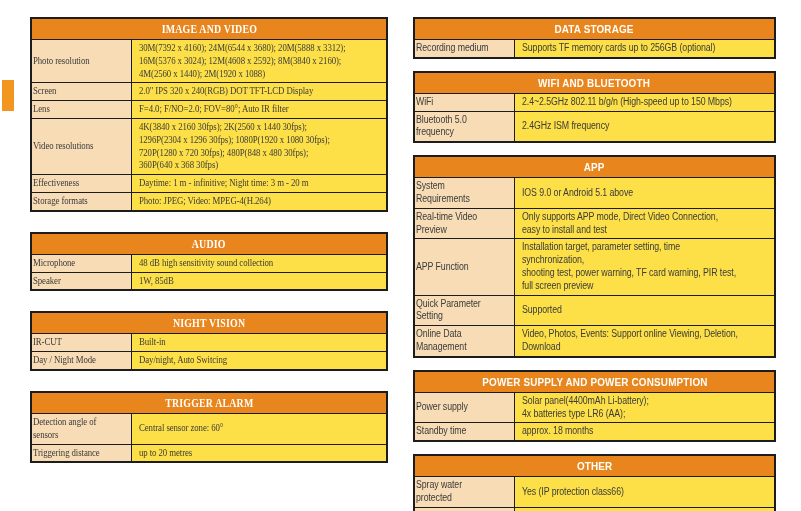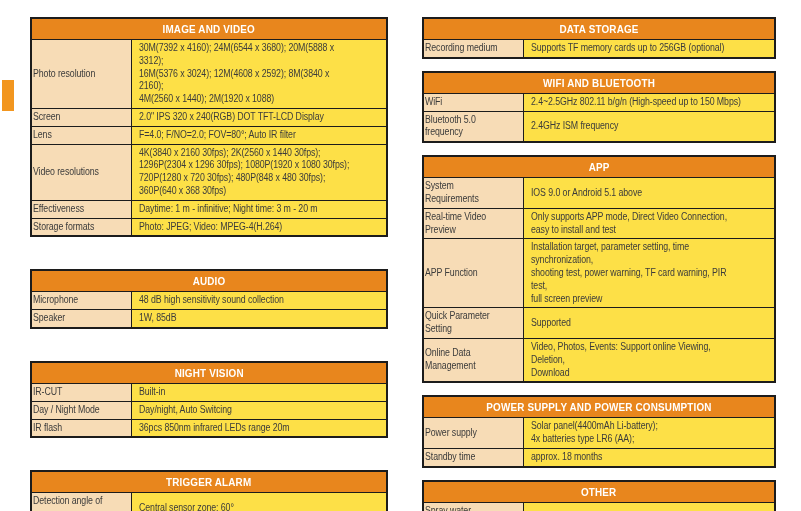--- a/index.html
+++ b/index.html
@@ -27,22 +27,22 @@
   }
   .sheet{
     position:absolute;
     left:30px;top:17px;
     width:746px;
     display:flex;
   }
   .col{display:flex;flex-direction:column;}
   .col-left{width:358px;margin-right:25px;}
   .col-right{width:363px;}
-  .col-left .spec-table{margin-bottom:32px;}
-  .col-right .spec-table{margin-bottom:12px;margin-left:9px;}
+  .col-left .spec-table{margin-bottom:20px;font-family:Liberation Serif, serif;}
+  .col-right .spec-table{margin-bottom:12px;}
   .spec-table{
     border:2px solid var(--border);
     background:#fff;
   }
   .spec-header{
     background:var(--header-bg);
     color:var(--header-text);
     text-align:center;
     padding:2px 0 3px 0;
     min-height:18px;
@@ -185,28 +185,20 @@
           </div>
         </div>
         <div class="spec-row">
           <div class="spec-label">
             <span class="cell-text">Day / Night Mode</span>
           </div>
           <div class="spec-value">
             <span class="cell-text">Day/night, Auto Switcing</span>
           </div>
         </div>
-        <div class="spec-row">
-          <div class="spec-label">
-            <span class="cell-text">IR flash</span>
-          </div>
-          <div class="spec-value">
-            <span class="cell-text">36pcs 850nm infrared LEDs range 20m</span>
-          </div>
-        </div>
       </div>
       <div class="spec-table">
         <div class="spec-header"><span class="hdr-text">TRIGGER ALARM</span></div>
         <div class="spec-row">
           <div class="spec-label">
             <span class="cell-text">Detection angle of
 sensors</span>
           </div>
           <div class="spec-value">
             <span class="cell-text">Central sensor zone: 60°</span>

